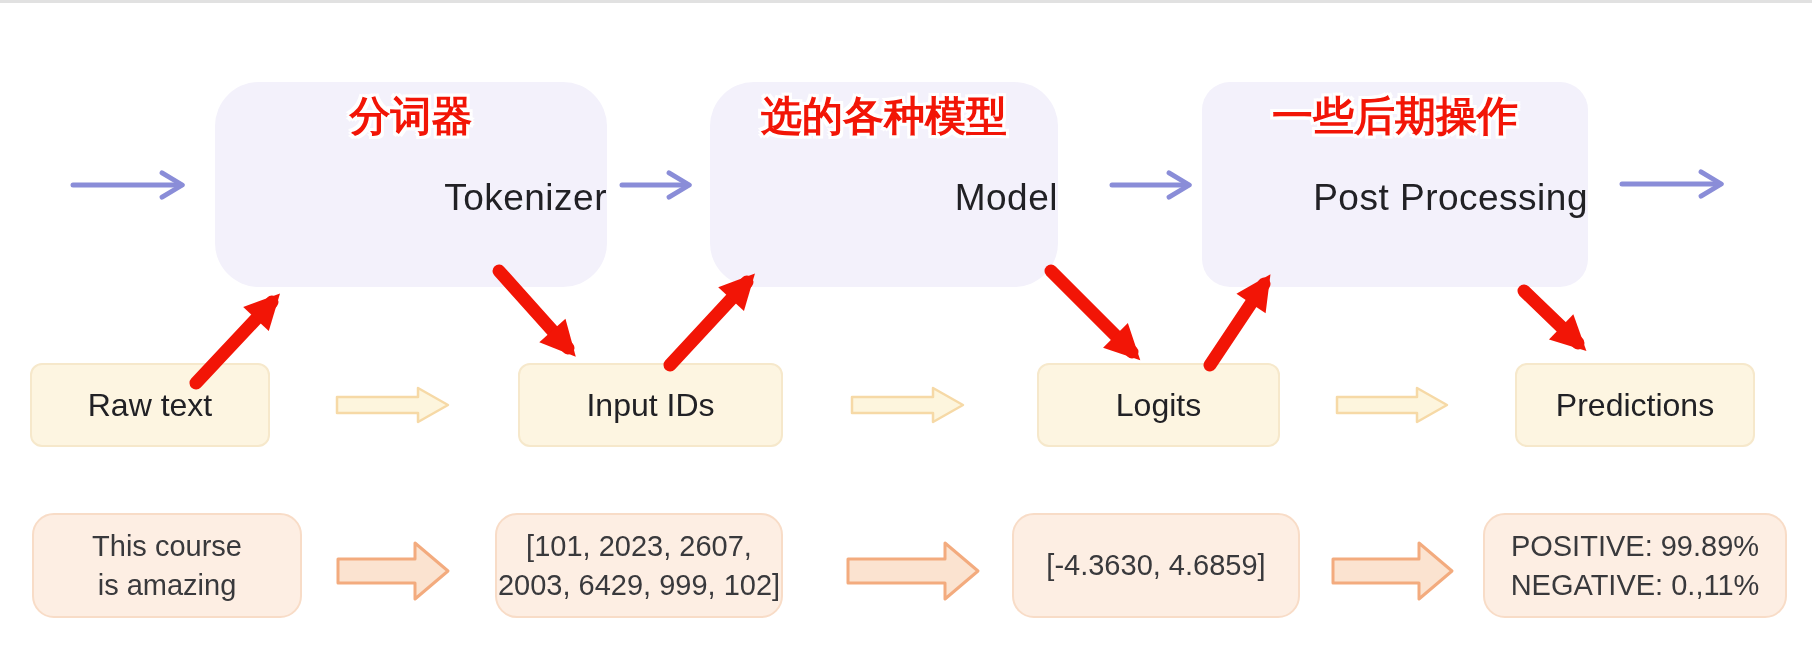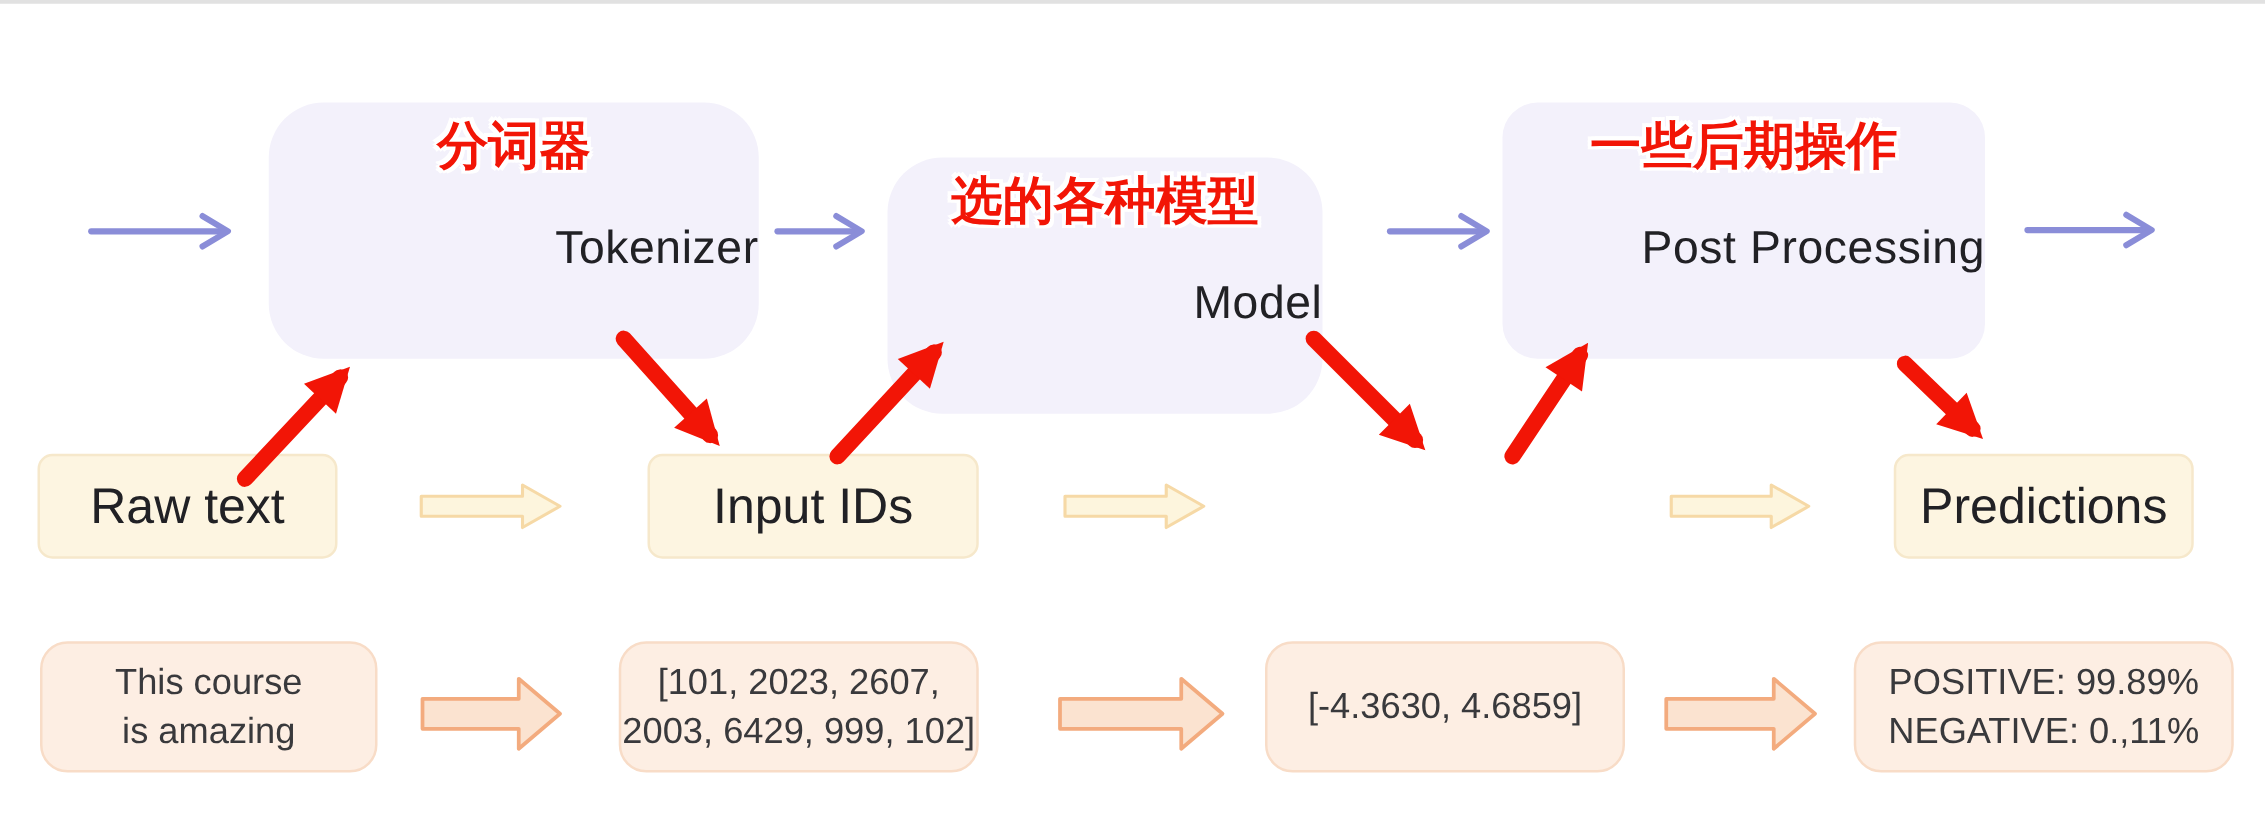--- a/index.html
+++ b/index.html
@@ -41,21 +41,21 @@
   
   .artifact{
     position:absolute;top:363px;height:84px;
     background:var(--artifact-fill,#fdf5e1);
     border:2px solid var(--artifact-border,#f6e8cb);
     border-radius:12px;
     box-sizing:border-box;
     display:flex;align-items:center;justify-content:center;
   }
   .artifact-label{
-    font-size:40px;color:var(--text-dark,#262628);
+    font-size:32px;color:var(--text-dark,#262628);
   }
   
   .example{
     position:absolute;top:513px;height:105px;
     background:var(--example-fill,#fdeee3);
     border:2px solid var(--example-border,#f8dcc7);
     border-radius:22px;
     box-sizing:border-box;
     display:flex;flex-direction:column;align-items:center;justify-content:center;
   }
@@ -79,34 +79,37 @@
 <body>
 
 <div class="canvas">
 
   <div class="top-line"></div>
 
   <div class="stage" style="left:215px;width:392px;">
     <div class="stage-annotation">分词器</div>
     <div class="stage-label">Tokenizer</div>
   </div>
-  <div class="stage" style="left:710px;width:348px;margin-top:44px;">
+  <div class="stage" style="left:710px;width:348px;">
     <div class="stage-annotation">选的各种模型</div>
     <div class="stage-label">Model</div>
   </div>
   <div class="stage" style="left:1202px;width:386px;border-radius:28px;">
     <div class="stage-annotation">一些后期操作</div>
     <div class="stage-label">Post Processing</div>
   </div>
 
   <div class="artifact" style="left:30px;width:240px;">
     <div class="artifact-label">Raw text</div>
   </div>
   <div class="artifact" style="left:518px;width:265px;">
     <div class="artifact-label">Input IDs</div>
+  </div>
+  <div class="artifact" style="left:1037px;width:243px;">
+    <div class="artifact-label">Logits</div>
   </div>
   <div class="artifact" style="left:1515px;width:240px;">
     <div class="artifact-label">Predictions</div>
   </div>
 
   <div class="example" style="left:12px;width:270px;margin-left:20px;">
     <div class="example-line">This course</div>
     <div class="example-line">is amazing</div>
   </div>
   <div class="example" style="left:495px;width:288px;">

